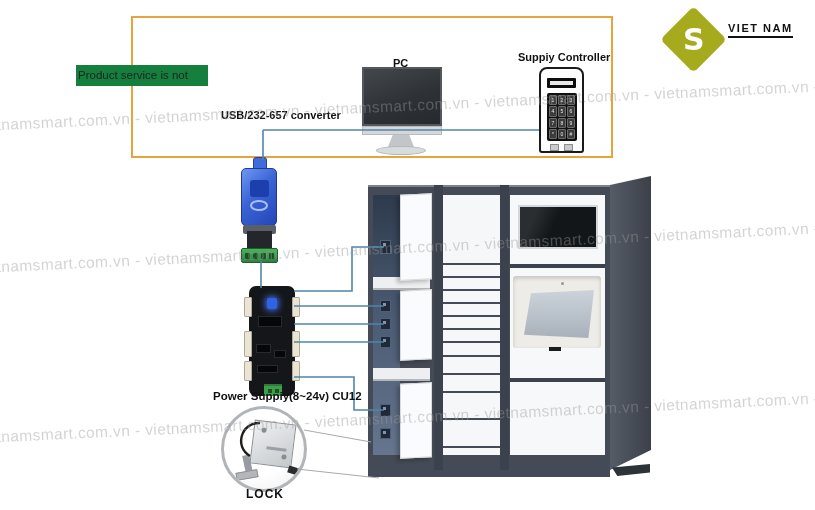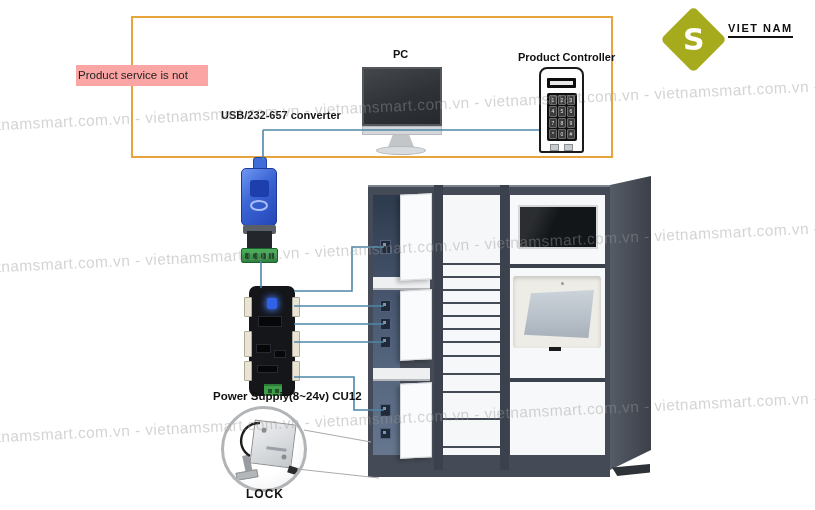--- a/index.html
+++ b/index.html
@@ -19,21 +19,21 @@
       font-family:"DejaVu Sans",sans-serif;}
   .logo-region{position:absolute;left:728px;top:22px;font-size:11px;font-weight:800;
       letter-spacing:1.5px;color:#111;border-bottom:2.5px solid #111;
       padding-bottom:2px;z-index:60;}
   .logo-name{position:absolute;left:726px;top:35px;font-size:28px;font-weight:700;
       color:#a6ab1e;letter-spacing:4px;line-height:1;z-index:60;}
 
   
   .svc-box{position:absolute;left:131px;top:16px;width:478px;height:138px;
       border:2px solid #E7A43C;z-index:1;}
-  .svc-note{position:absolute;left:76px;top:65px;width:128px;background:#fca5a5;
+  .svc-note{position:absolute;left:76px;top:65px;width:128px;background:#15803d;
       font-size:11.5px;font-weight:500;color:#222;line-height:19px;z-index:4;padding:1px 2px;}
   .lbl{position:absolute;font-size:11px;font-weight:bold;color:#111;z-index:4;white-space:nowrap;}
 
   
   .pc-screen{position:absolute;left:362px;top:67px;width:80px;height:59px;
       background:linear-gradient(160deg,#44484d,#2e3237 55%,#26292d);
       border:2px solid #54585d;box-sizing:border-box;z-index:2;}
   .pc-bar{position:absolute;left:362px;top:126px;width:80px;height:9px;background:#d5d8db;
       border:1px solid #b9bcbf;box-sizing:border-box;z-index:2;}
   .pc-neck{position:absolute;left:388px;top:135px;width:26px;height:12px;background:#c3c6c9;
@@ -142,22 +142,22 @@
 </head>
 <body>
 
 <div class="stage">
 
   <div class="svc-box"></div>
   <div class="svc-note">
     <div>Product service is not</div>
   </div>
 
-  <div class="lbl" style="left:393px;top:48px;">PC</div>
-  <div class="lbl" style="left:518px;top:51px;">Product Controller</div>
+  <div class="lbl" style="left:393px;top:57px;">PC</div>
+  <div class="lbl" style="left:518px;top:51px;">Suppiy Controller</div>
   <div class="lbl" style="left:221px;top:109px;">USB/232-657 converter</div>
   <div class="lbl" style="left:213px;top:390px;font-size:11.5px;">Power Suppiy(8~24v) CU12</div>
   <div class="lbl" style="left:246px;top:487px;font-size:12px;letter-spacing:1px;">LOCK</div>
 
   <div class="pc-screen"></div>
   <div class="pc-bar"></div>
   <div class="pc-neck"></div>
   <div class="pc-base"></div>
 
   <div class="ac-body">

